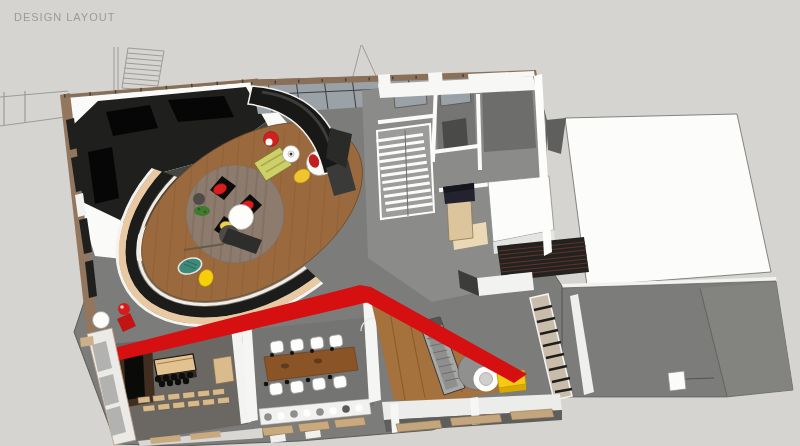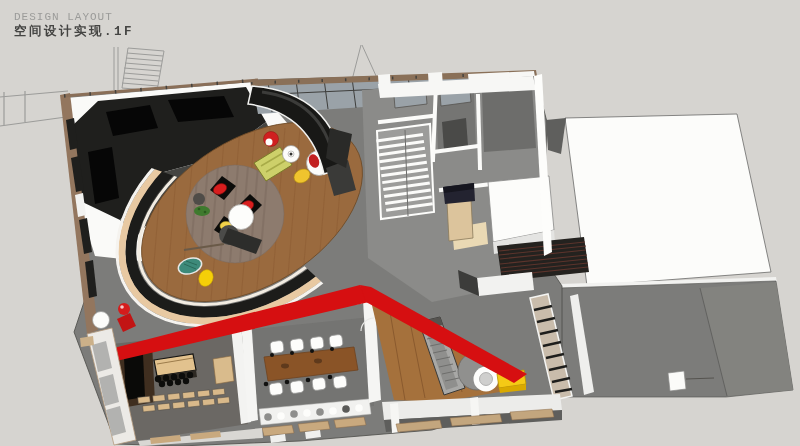--- a/index.html
+++ b/index.html
@@ -1,29 +1,28 @@
 <!DOCTYPE html>
 <html><head>
 <meta charset="utf-8">
 <style>
   html,body{margin:0;padding:0;background:#d6d4d0;}
   .canvas{position:relative;width:800px;height:446px;overflow:hidden;background:#d6d4d0;
-          font-family:Liberation Mono, monospace;}
+          font-family:Liberation Sans, sans-serif;}
   .hdr{position:absolute;left:14px;top:10px;z-index:5;}
   .hdr .t1{font-size:11px;color:#9b9b99;letter-spacing:1px;line-height:14px;}
   .hdr .t2{font-size:12.5px;color:#454543;font-weight:bold;letter-spacing:2.5px;line-height:16px;}
   svg{position:absolute;left:0;top:0;}
 </style>
 </head>
 <body>
 
 <div class="canvas">
   <div class="hdr">
     <div class="t1">DESIGN LAYOUT</div>
-    <div class="t2">空间设计实现.1F</div>
   </div>
 
   <svg width="800" height="446" viewBox="0 0 800 446">
     <defs>
       <clipPath id="oc">
           <ellipse cx="252" cy="212" rx="122" ry="73" transform="rotate(-32 252 212)"></ellipse>
         </clipPath>
       <clipPath id="rc">
           <circle cx="235" cy="214" r="49"></circle>
         </clipPath>

